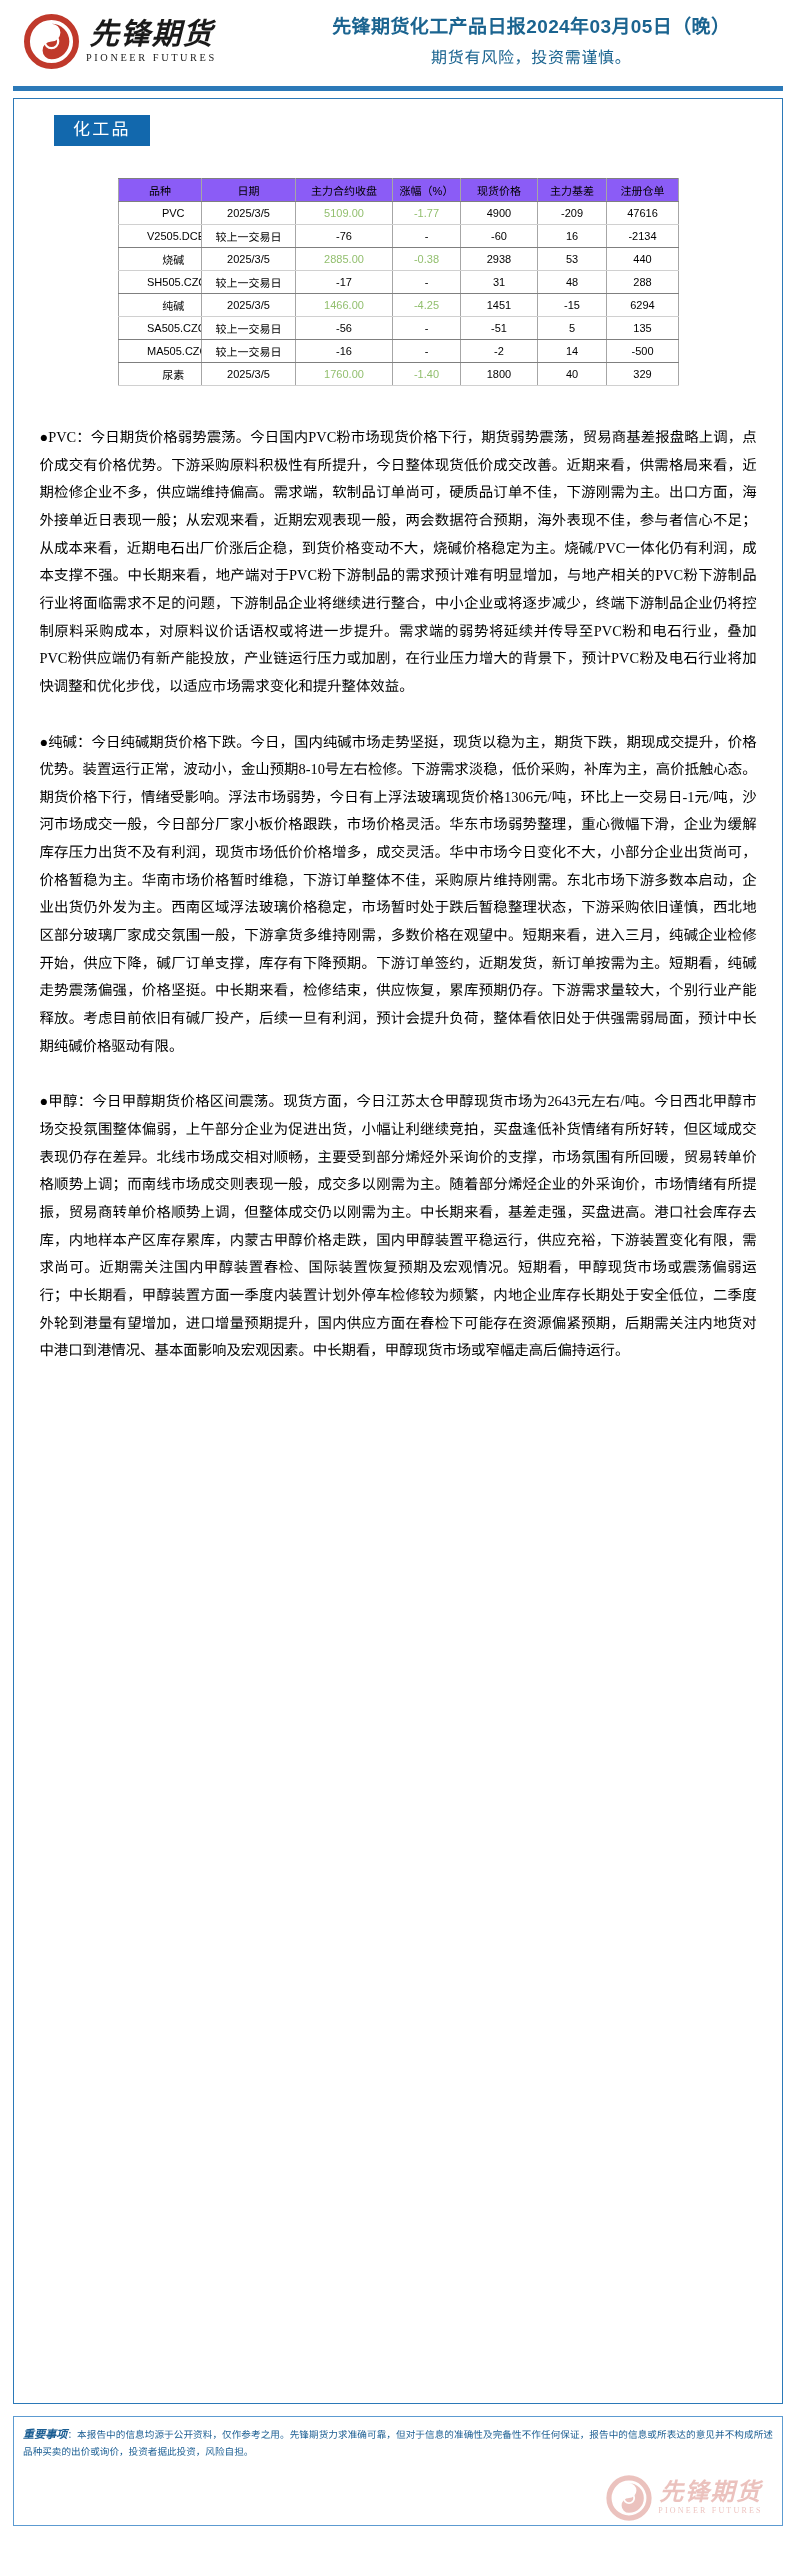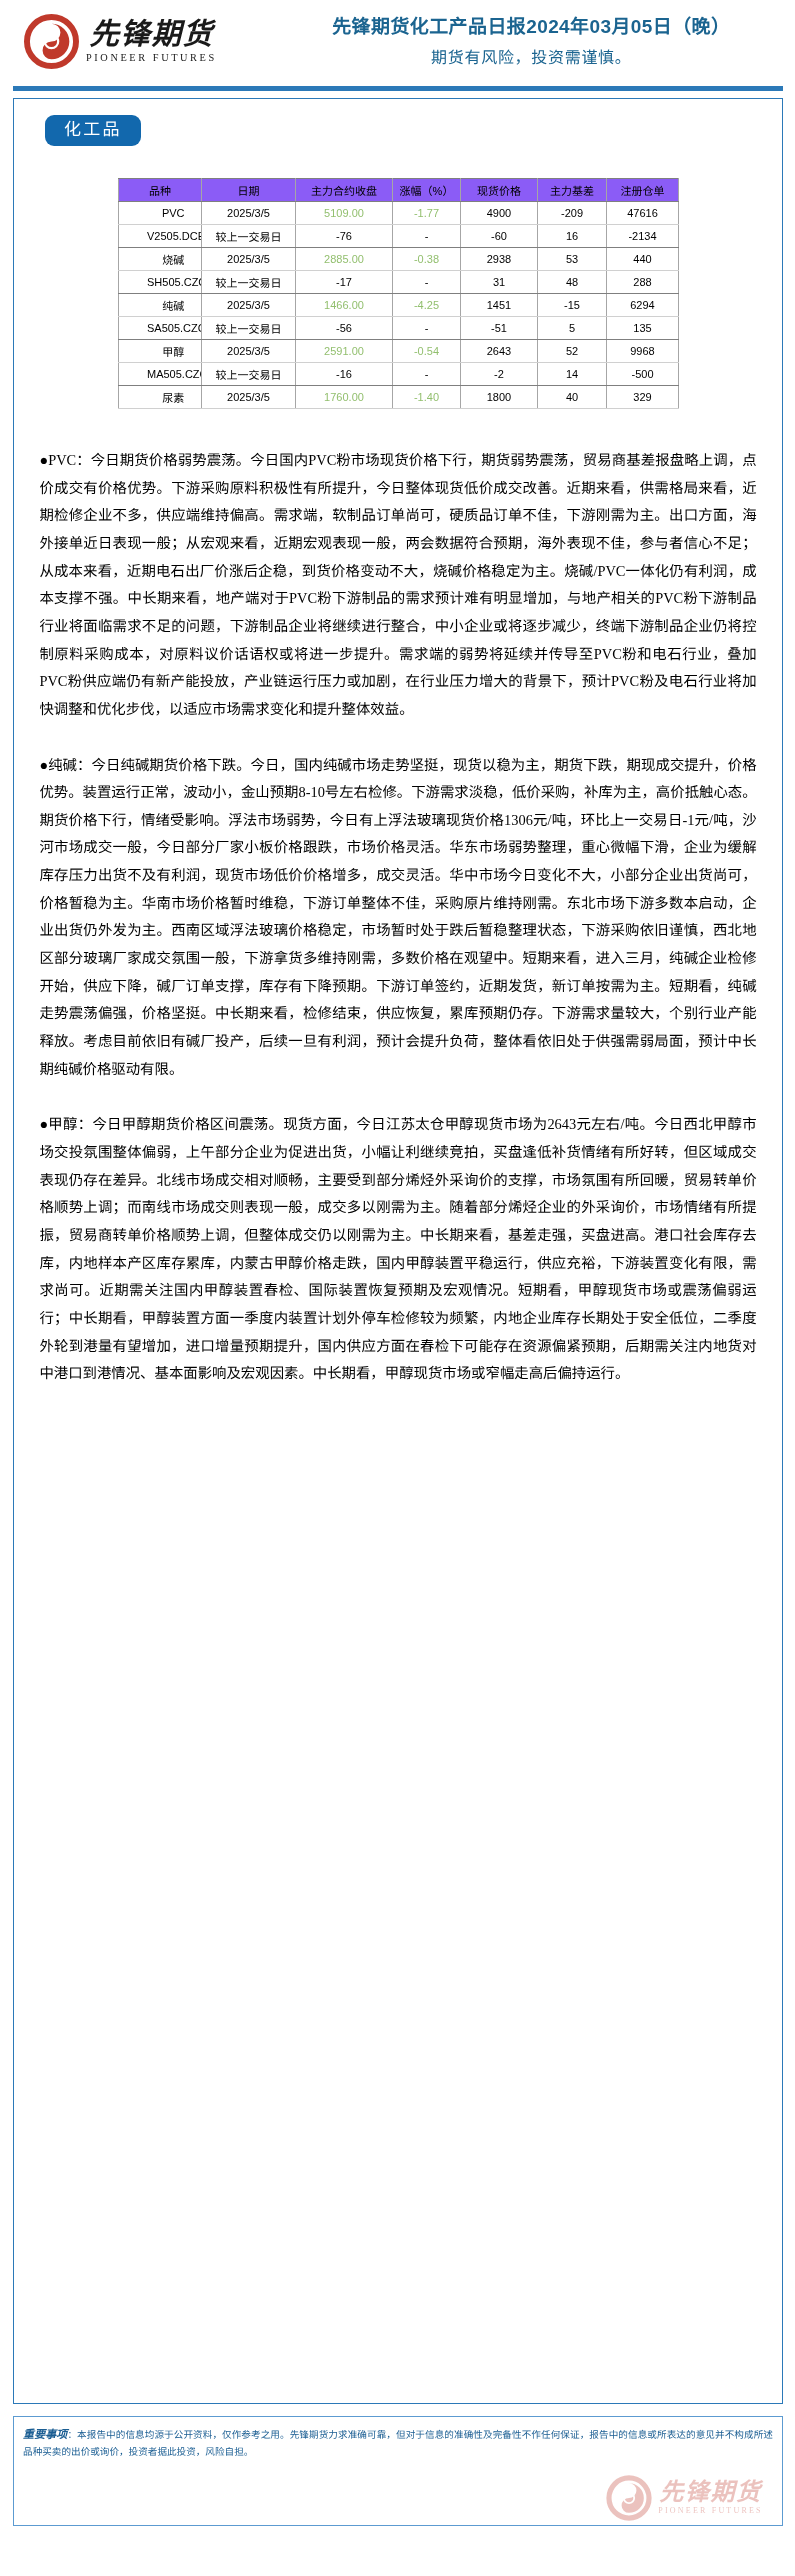--- a/index.html
+++ b/index.html
@@ -104,23 +104,22 @@
 
   .section-tag {
     display: inline-block;
     background: #1268ad;
     color: #ffffff;
     font-family: "Liberation Sans", sans-serif;
     font-size: 17px;
     font-weight: normal;
     letter-spacing: 2.2px;
     padding: 5.2px 19px 6.6px 19px;
-    margin-left: 13px;
+    margin-left: 22px;
     line-height: 1.1;
-    border-radius: 9px;
   }
 
   
   .table-wrap {
     margin: 32px auto 0 auto;
     width: 560px;
   }
   table.quote {
     border-collapse: collapse;
     width: 100%;
@@ -341,29 +340,20 @@
         <tr class="row-bot">
           <td class="name-cell">SA505.CZC</td>
           <td>较上一交易日</td>
           <td>-56</td>
           <td>-</td>
           <td>-51</td>
           <td>5</td>
           <td>135</td>
         </tr>
 
-        <tr class="row-top">
-          <td class="name-cell">甲醇</td>
-          <td>2025/3/5</td>
-          <td class="green">2591.00</td>
-          <td class="green">-0.54</td>
-          <td>2643</td>
-          <td>52</td>
-          <td>9968</td>
-        </tr>
         <tr class="row-bot">
           <td class="name-cell">MA505.CZC</td>
           <td>较上一交易日</td>
           <td>-16</td>
           <td>-</td>
           <td>-2</td>
           <td>14</td>
           <td>-500</td>
         </tr>
 

